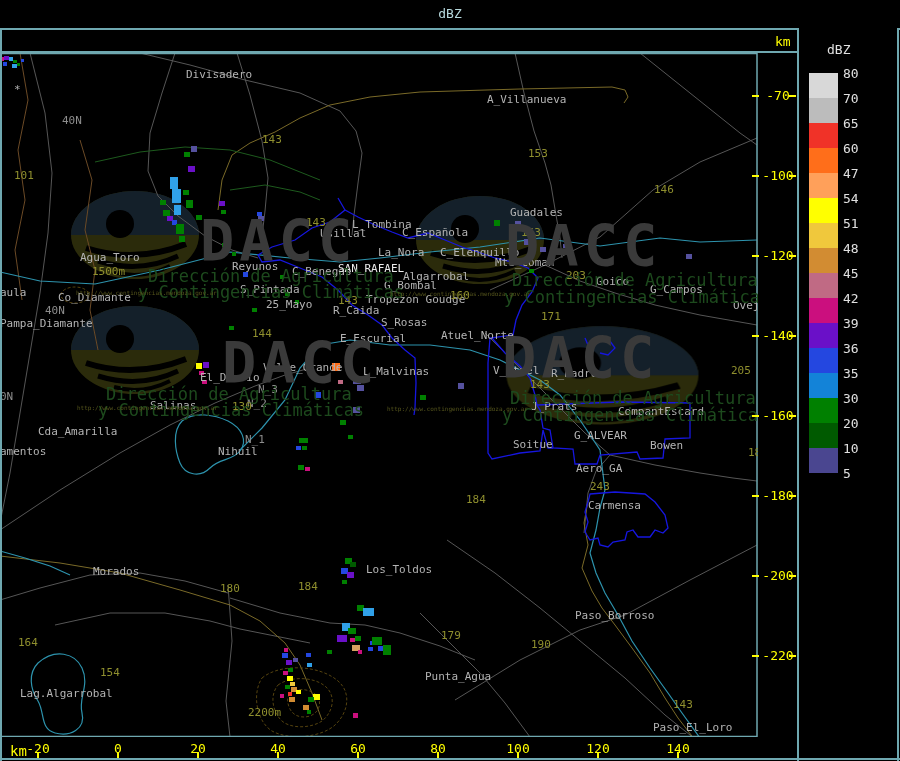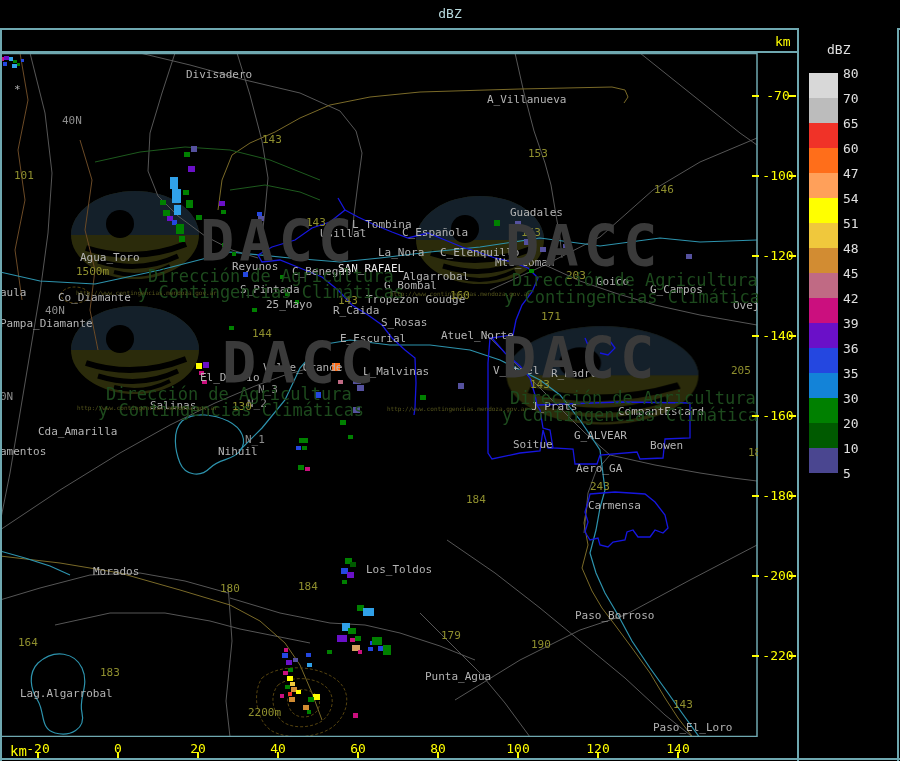--- a/index.html
+++ b/index.html
@@ -308,24 +308,24 @@
         <div class="lbl rt" style="left: 232px; top: 348px;">130</div>
         <div class="lbl rt" style="left: 338px; top: 242px;">143</div>
         <div class="lbl rt" style="left: 530px; top: 326px;">143</div>
         <div class="lbl rt" style="left: 590px; top: 428px;">243</div>
         <div class="lbl rt" style="left: 466px; top: 441px;">184</div>
         <div class="lbl rt" style="left: 748px; top: 394px;">18</div>
         <div class="lbl rt" style="left: 441px; top: 577px;">179</div>
         <div class="lbl rt" style="left: 298px; top: 528px;">184</div>
         <div class="lbl rt" style="left: 220px; top: 530px;">180</div>
         <div class="lbl rt" style="left: 18px; top: 584px;">164</div>
-        <div class="lbl rt" style="left: 100px; top: 614px;">183</div>
+        <div class="lbl rt" style="left: 100px; top: 614px;">154</div>
         <div class="lbl rt" style="left: 531px; top: 586px;">190</div>
         <div class="lbl rt" style="left: 673px; top: 646px;">143</div>
-        <div class="lbl rt" style="left: 76px; top: 213px;">1500m</div>
+        <div class="lbl rt" style="left: 92px; top: 213px;">1500m</div>
         <div class="lbl rt" style="left: 248px; top: 654px;">2200m</div>
         <div class="lbl wmB" style="left: 200px; top: 160px;">DACC</div>
         <div class="lbl wmB" style="left: 505px; top: 165px;">DACC</div>
         <div class="lbl wmB" style="left: 222px; top: 282px;">DACC</div>
         <div class="lbl wmB" style="left: 502px; top: 277px;">DACC</div>
         <div class="lbl wmS" style="left: 148px; top: 215px;">Dirección de Agricultura</div>
         <div class="lbl wmS" style="left: 138px; top: 231px;">y Contingencias Climáticas</div>
         <div class="lbl wmS" style="left: 512px; top: 219px;">Dirección de Agricultura</div>
         <div class="lbl wmS" style="left: 504px; top: 236px;">y Contingencias Climáticas</div>
         <div class="lbl wmS" style="left: 106px; top: 333px;">Dirección de Agricultura</div>

